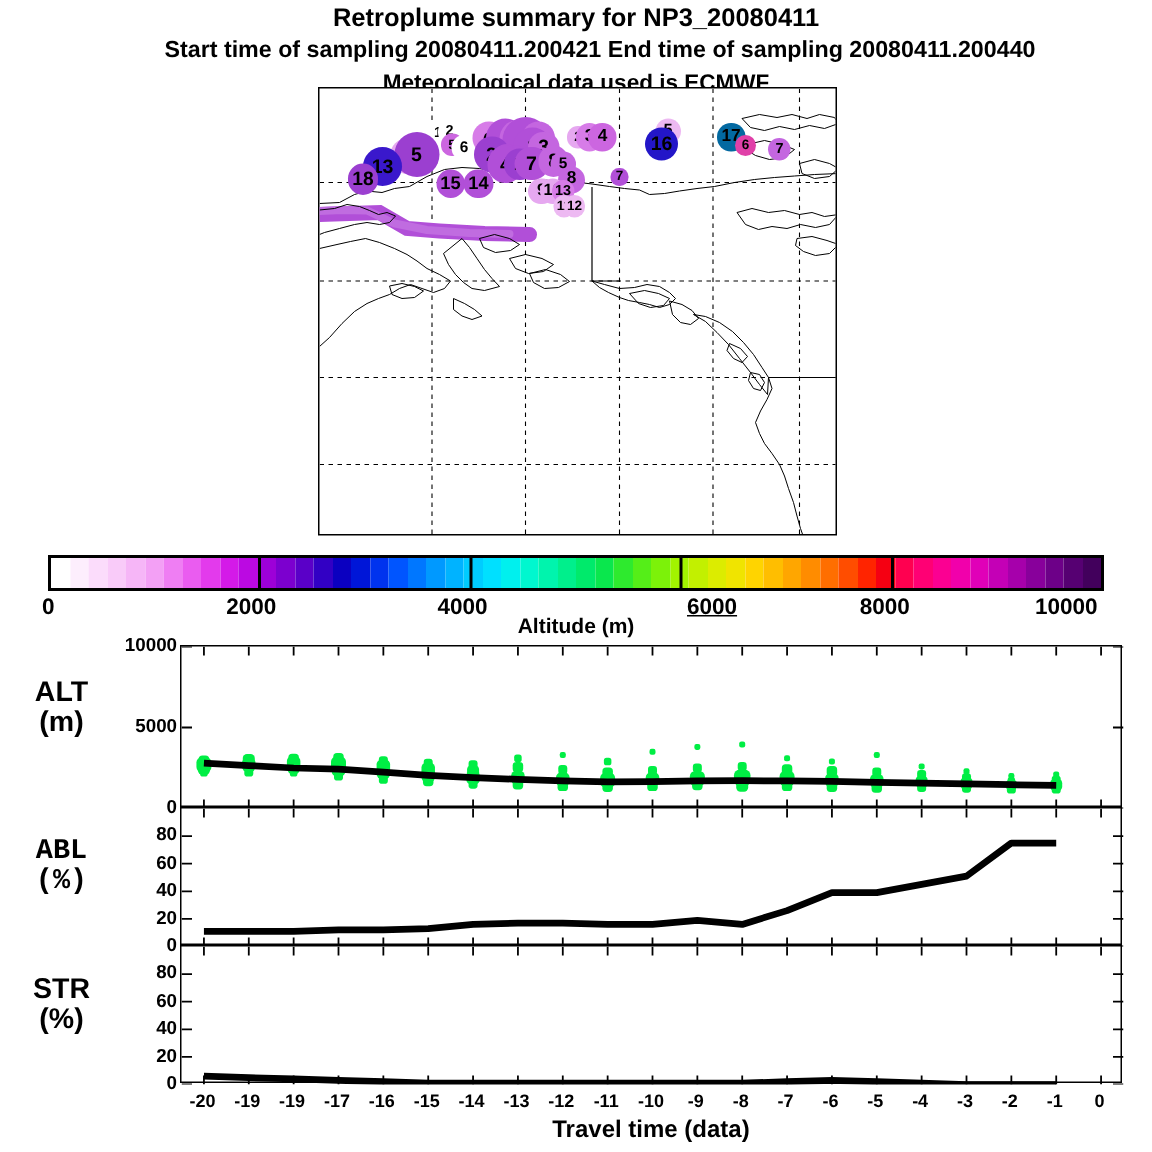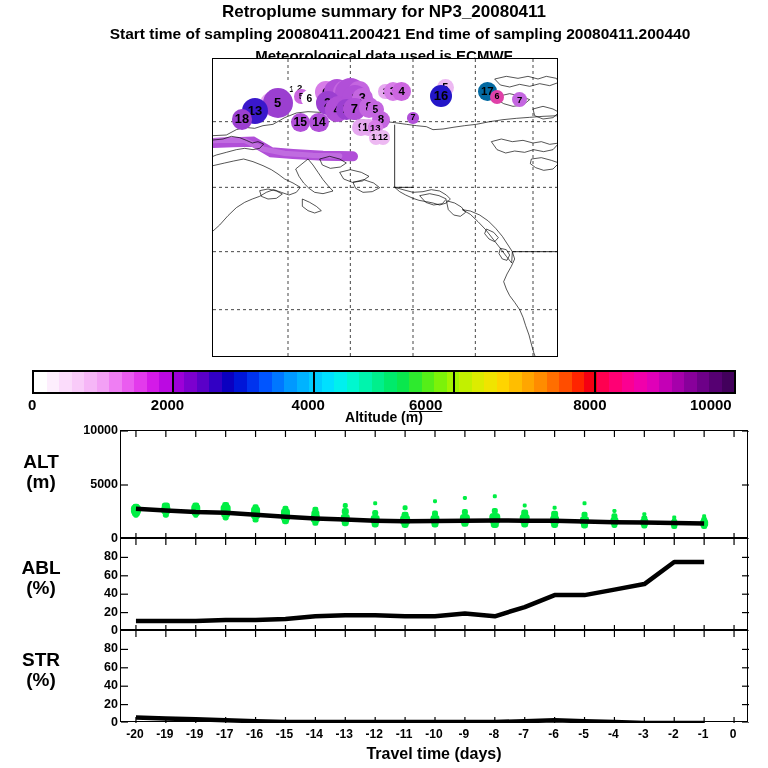--- a/index.html
+++ b/index.html
@@ -202,32 +202,32 @@
     <div style="background: rgb(86, 0, 114);"></div>
     <div style="background: rgb(66, 0, 92);"></div>
   </div>
 <div id="cbticks">
     <div class="cblab" style="left: 28px;">0</div>
     <div class="cbsep" style="left: 171.8px;"></div>
     <div class="cblab" style="left: 150.8px;">2000</div>
     <div class="cbsep" style="left: 312.6px;"></div>
     <div class="cblab" style="left: 291.6px;">4000</div>
     <div class="cbsep" style="left: 453.4px;"></div>
-    <div class="cblab" style="left: 409px; text-decoration: underline;">6000</div>
+    <div class="cblab" style="left: 458px; text-decoration: underline;">6000</div>
     <div class="cbsep" style="left: 594.2px;"></div>
     <div class="cblab" style="left: 573.2px;">8000</div>
     <div class="cblab" style="left: 690px;">10000</div>
   </div>
 <div id="cbtitle">Altitude (m)</div>
 
 <div class="ytitle" style="top:452px;">
   <span>ALT</span><br>
   <span>(m)</span>
 </div>
-<div class="ytitle" style="top:558px;">
+<div class="ytitle" style="top:558px;font-family:Liberation Mono, monospace;">
   <span>ABL</span><br>
   <span>(%)</span>
 </div>
 <div class="ytitle" style="top:650px;">
   <span>STR</span><br>
   <span>(%)</span>
 </div>
 
 <div class="panel" id="altPanel">
   <svg class="plotsvg" id="altSvg" width="628" height="108">
@@ -515,13 +515,13 @@
     <div class="xlab" style="left: 493.81px;">-8</div>
     <div class="xlab" style="left: 523.714px;">-7</div>
     <div class="xlab" style="left: 553.619px;">-6</div>
     <div class="xlab" style="left: 583.524px;">-5</div>
     <div class="xlab" style="left: 613.429px;">-4</div>
     <div class="xlab" style="left: 643.333px;">-3</div>
     <div class="xlab" style="left: 673.238px;">-2</div>
     <div class="xlab" style="left: 703.143px;">-1</div>
     <div class="xlab" style="left: 733.048px;">0</div>
   </div>
-<div id="xtitle">Travel time (days)</div>
+<div id="xtitle">Travel time (data)</div>
 
 </body></html>

